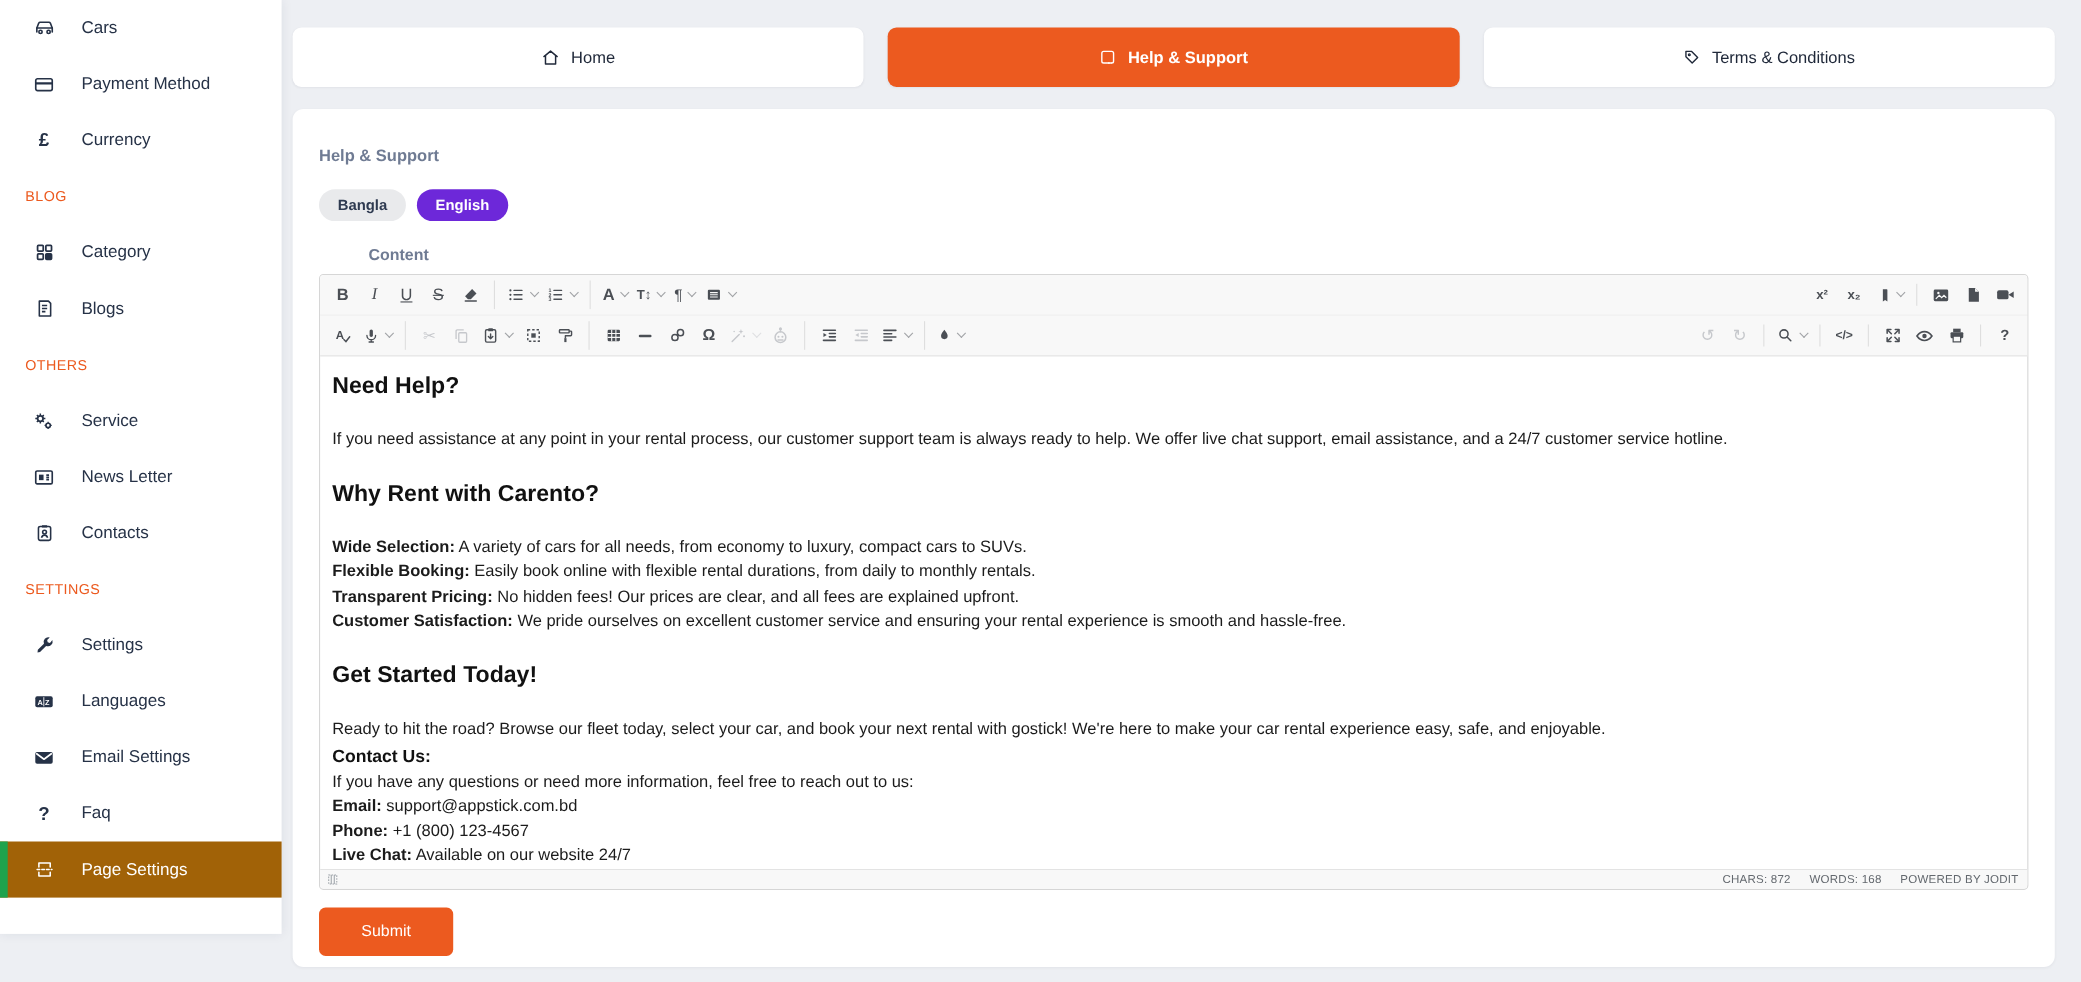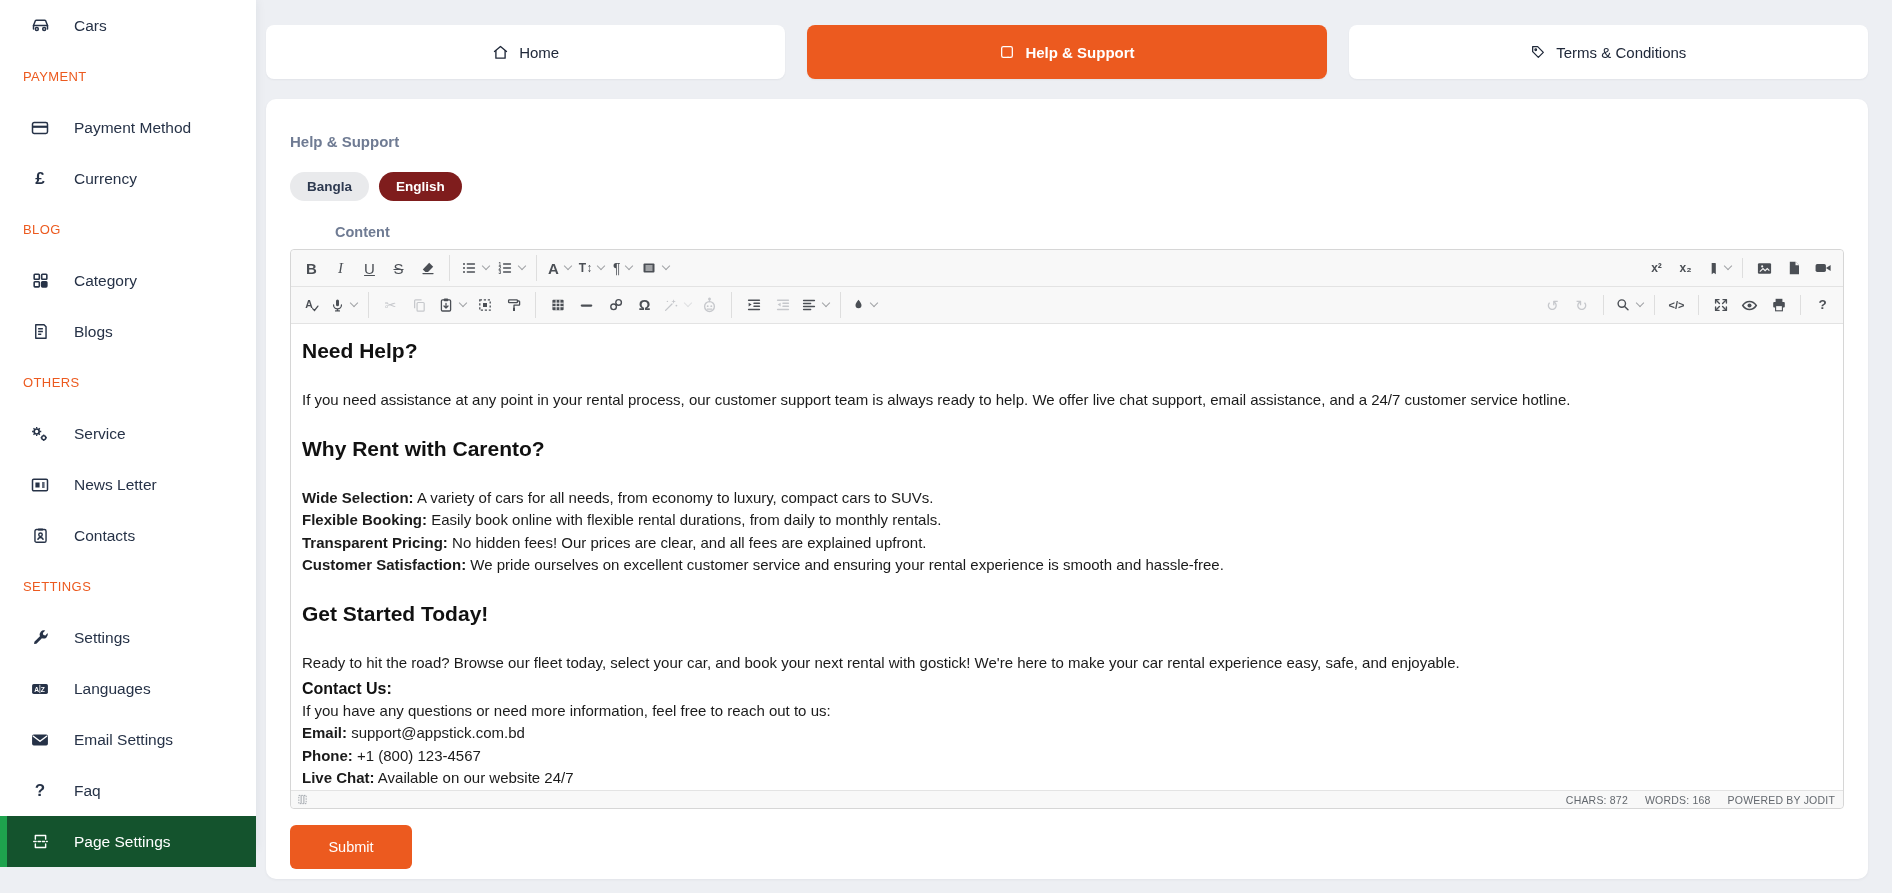--- a/index.html
+++ b/index.html
@@ -15,21 +15,21 @@
   .sidebar {
     position:absolute; left:0; top:0; width:256px; height:849px;
     background:#fff; box-shadow:0 0 10px rgba(25,35,60,.08); z-index:2;
   }
   .side-item {
     height:51px; display:flex; align-items:center; gap:23px;
     padding-left:29px; color:#263247; font-size:15.5px; font-weight:500;
     position:relative; cursor:pointer; white-space:nowrap;
   }
   .side-item .ico { width:22px; display:flex; justify-content:center; align-items:center; color:#263247; flex:0 0 22px; }
-  .side-item.active { background:#14532d; color:#fff; }
+  .side-item.active { background:#a16207; color:#fff; }
   .side-item.active .ico { color:#fff; }
   .side-item.active::before {
     content:""; position:absolute; left:0; top:0; bottom:0; width:7px; background:#1EA34D;
   }
   .side-section {
     height:51px; display:flex; align-items:center; padding-left:23px;
     color:#EC5A1F; font-size:13px; letter-spacing:.4px; font-weight:500;
   }
   .glyph { font-size:17px; line-height:1; font-weight:600; }
 
@@ -50,21 +50,21 @@
   .card {
     margin-top:20px; background:#fff; border-radius:10px; height:780px;
     padding:10px 24px 0 24px; box-shadow:0 1px 3px rgba(16,24,40,.05);
   }
   .panel-title { margin-top:24px; font-size:15px; font-weight:700; color:#6F7B93; }
   .lang-row { margin-top:22px; display:flex; gap:10px;text-align:center; }
   .pill {
     height:29px; padding:0 17px; border-radius:15px; display:flex; align-items:center;
     font-size:13.5px; font-weight:600; cursor:pointer; background:#E9EAEC; color:#2E3A50;
   }
-  .pill.active { background:#7f1d1d; color:#fff; }
+  .pill.active { background:#6d28d9; color:#fff; }
   .content-label { margin-top:23px; font-size:14.5px; font-weight:600; color:#6F7B93;margin-left:45px; }
 
   
   .editor { margin-top:9px; border:1px solid #D6D6D6; border-radius:4px; background:#fff; }
   .tb-row {
     display:flex; align-items:center; height:37px; padding:0 6px;
     background:#F8F8F8; border-bottom:1px solid #E3E3E3;
   }
   .tb-row.first { border-radius:4px 4px 0 0; }
   .tb-btn {
@@ -123,21 +123,20 @@
       <svg width="21" height="21" viewBox="0 0 24 24" fill="none" stroke="currentColor" stroke-width="1.7" stroke-linecap="round" stroke-linejoin="round">
           <path d="M4 16v-4l2-5.2A1.6 1.6 0 0 1 7.5 6h9a1.6 1.6 0 0 1 1.5.8L20 12v4"></path>
           <path d="M4 12h16"></path>
           <circle cx="7.8" cy="16" r="1.7"></circle>
           <circle cx="16.2" cy="16" r="1.7"></circle>
         </svg>
     </span>
     <span>Cars</span>
   </div>
 
-  <div class="side-section">PAYMENT</div>
 
   <div class="side-item">
     <span class="ico">
       <svg width="20" height="20" viewBox="0 0 24 24" fill="none" stroke="currentColor" stroke-width="1.8" stroke-linejoin="round">
           <rect x="3" y="5.5" width="18" height="13" rx="2"></rect>
           <path d="M3 10.5h18" stroke-width="2.6"></path>
         </svg>
     </span>
     <span>Payment Method</span>
   </div>

